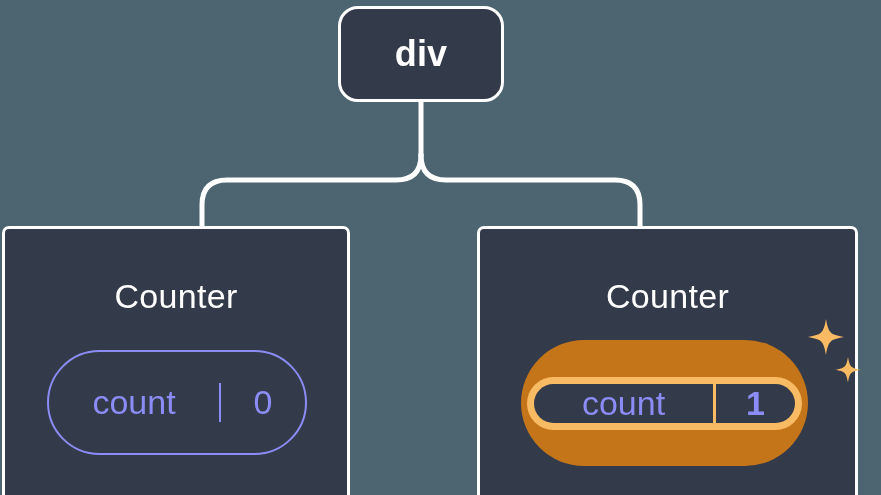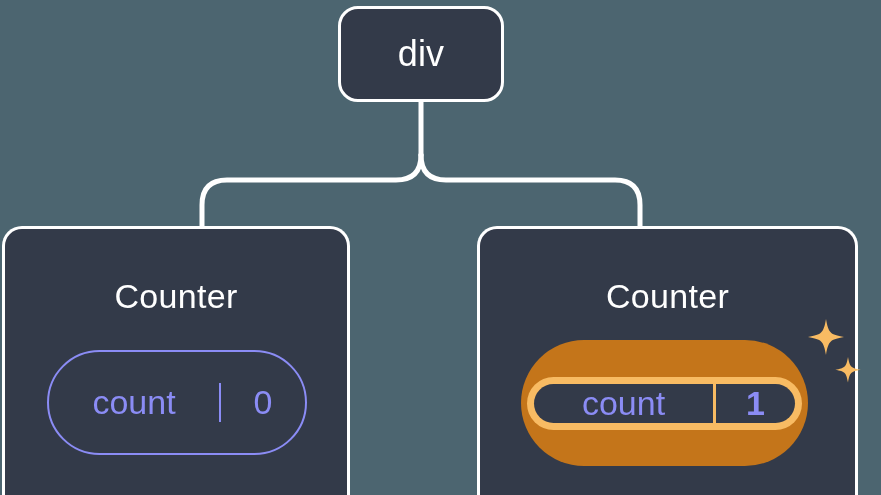--- a/index.html
+++ b/index.html
@@ -40,27 +40,27 @@
     top: 6px;
     width: 166px;
     height: 96px;
     display: flex;
     align-items: center;
     justify-content: center;
   }
   .node-root .node-label {
     color: #ffffff;
     font-size: 36px;
-    font-weight: 400;
+    font-weight: 700;
     letter-spacing: 0.2px;
   }
   .node-child {
     top: 226px;
     height: 269px;
-    border-radius: 20px;
+    border-radius: 7px;
     border-bottom: none;
     border-bottom-left-radius: 0;
     border-bottom-right-radius: 0;
     padding-left: 11px;
   }
   .node-child-left {
     left: 2px;
     width: 348px;
   }
   .node-child-right {

